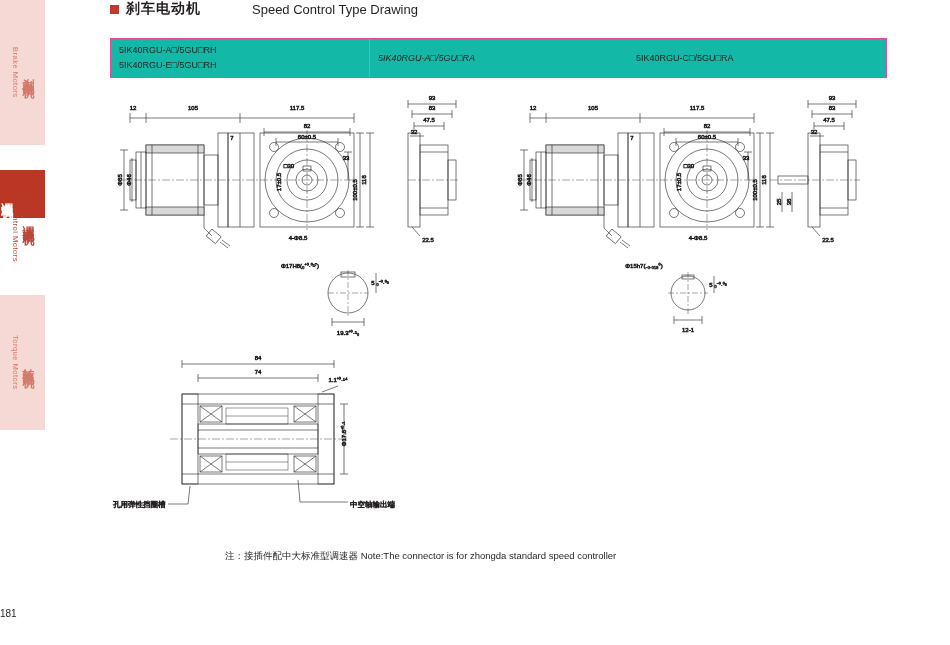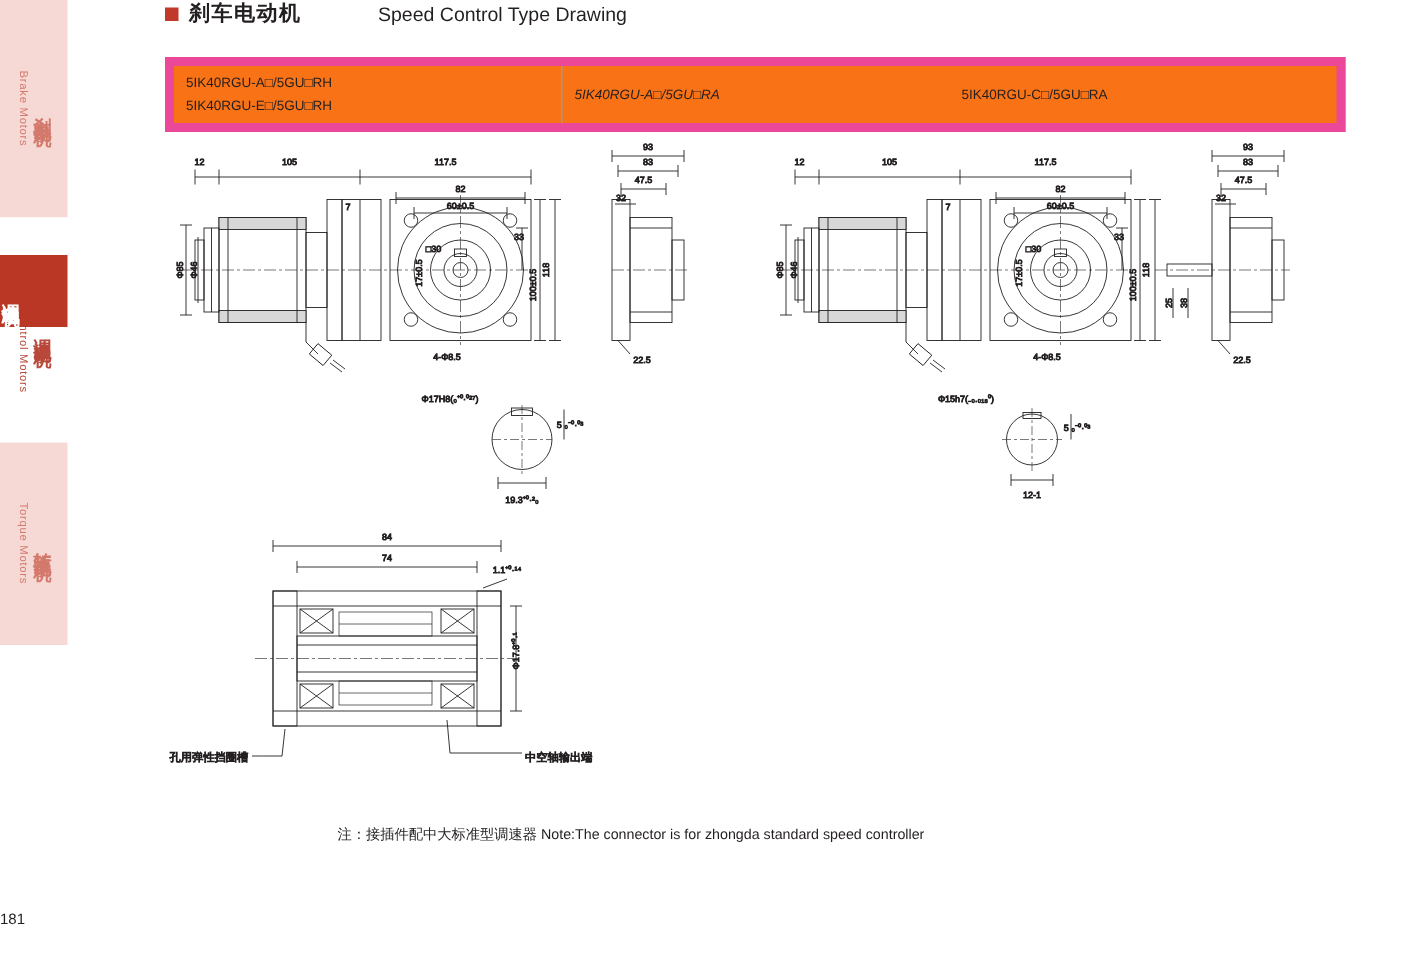--- a/index.html
+++ b/index.html
@@ -23,21 +23,21 @@
   .tab3{top:295px;height:135px;background:#f6d9d4;color:#d3796c;}
 
   
   .page-header{position:absolute;left:110px;top:0;display:flex;align-items:center;gap:7px;}
   .hdr-square{width:9px;height:9px;background:#c0392b;display:inline-block;}
   .hdr-cn{font-size:14px;font-weight:bold;color:#231f20;letter-spacing:1px;}
   .hdr-en{font-size:13px;color:#231f20;margin-left:44px;}
 
   
   .model-table{position:absolute;left:110px;top:38px;width:775px;height:38px;
-    border:6px solid #ec4899;background:#f97316;display:flex;}
+    border:1px solid #ec4899;background:#14b8a6;display:flex;}
   .mt-col{flex:1;display:flex;flex-direction:column;justify-content:center;padding-left:8px;box-sizing:border-box;}
   .mt-col.divider{border-left:1px solid #9a9a9a;font-style:italic;}
   .mt-line{font-size:9px;line-height:1.65;color:#231f20;white-space:nowrap;}
 
   
   .canvas{position:absolute;left:0;top:0;width:790px;height:645px;}
   .canvas svg{position:absolute;left:0;top:0;}
 
   
   .note-line{position:absolute;left:225px;top:550px;font-size:9.5px;color:#231f20;}

